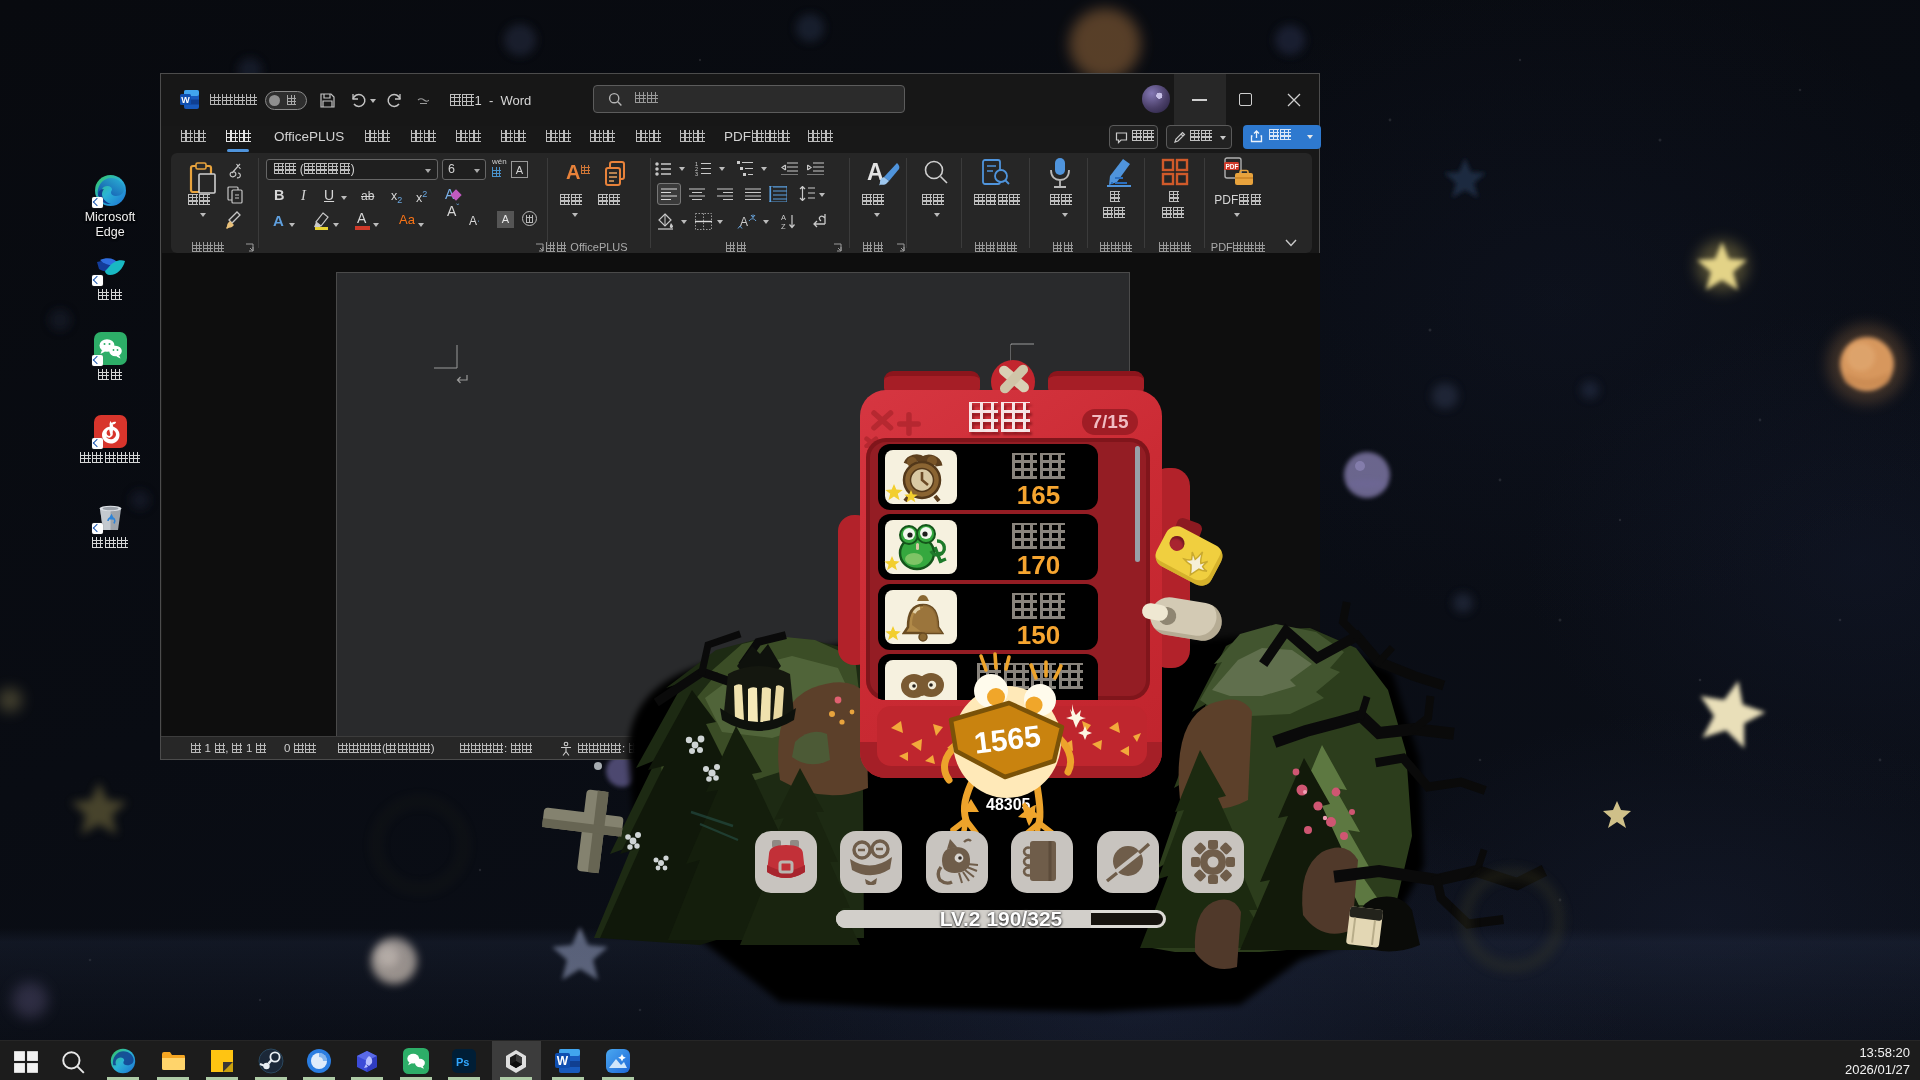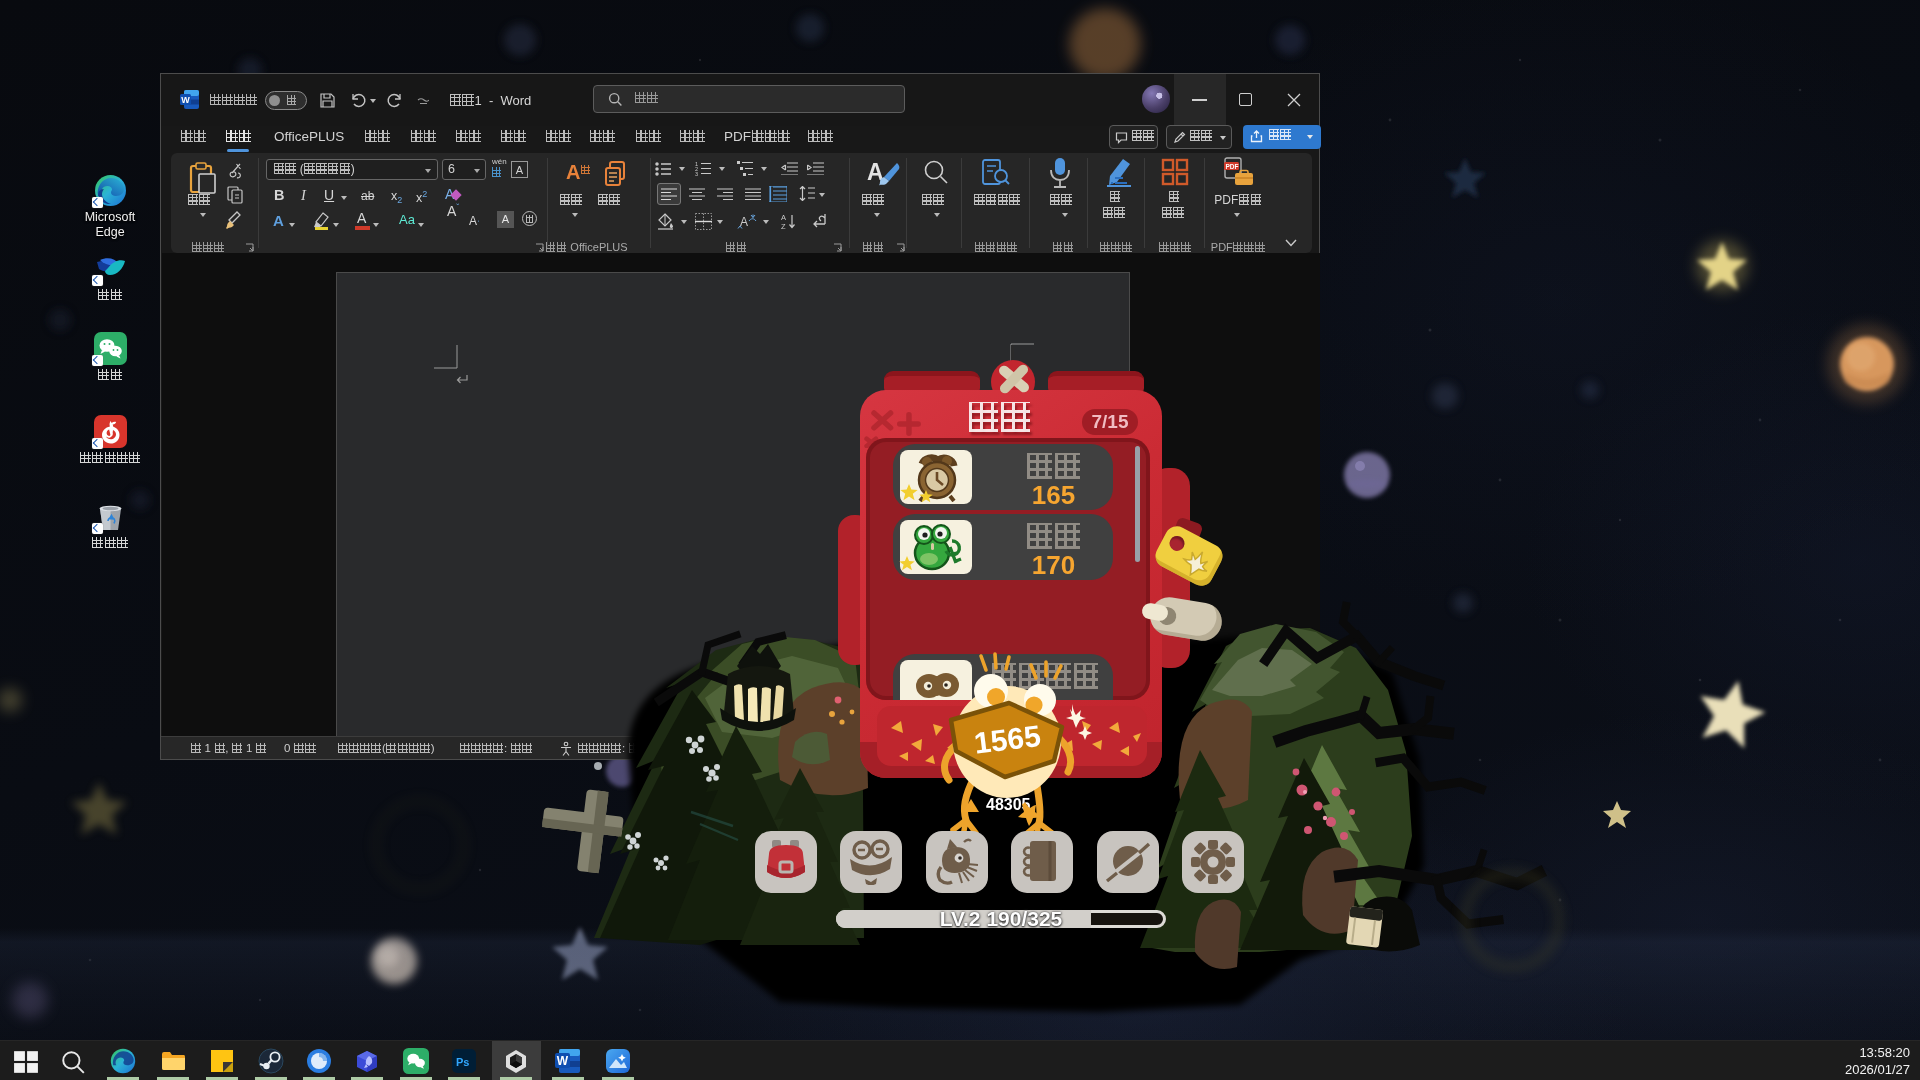--- a/index.html
+++ b/index.html
@@ -23,21 +23,21 @@
 .glabel{position:absolute;font-size:11px;color:#ababab;text-align:center;top:162px}
 .gsep{position:absolute;top:84px;width:1px;height:90px;background:#3b3b3b}
 .rtx{position:absolute;font-size:12px;color:#d5d5d5;text-align:center}
 .car{position:absolute;width:7px;height:4px;color:#bbb}
 .car:before{content:"";position:absolute;left:0;top:0;border-left:3.5px solid transparent;border-right:3.5px solid transparent;border-top:4px solid currentColor}
 #doc{position:absolute;left:1px;top:179px;width:1158px;height:483px;background:#0e0e0e}
 #page{position:absolute;left:174px;top:19px;width:794px;height:464px;background:#292a2c;border:1px solid #4a4a4a;border-bottom:none}
 #sbar{position:absolute;left:0;bottom:0;width:100%;height:23px;background:#272727;border-top:1px solid #3c3c3c;color:#cdcdcd;font-size:11.5px;line-height:22px}
 
 .tile{position:absolute;top:831px;width:62px;height:62px;border-radius:16px;background:#c8c4bf}
-.itemrow{position:absolute;left:27px;width:220px;height:66px;background:#404040;border-radius:22px}
+.itemrow{position:absolute;left:12px;width:220px;height:66px;background:#000000;border-radius:12px}
 .itile{position:absolute;left:7px;top:6px;width:72px;height:54px;background:#f6f1df;border-radius:8px}
 .iname{position:absolute;left:108px;top:7px;width:105px;text-align:center;font-size:28px;font-weight:bold;color:#9d978f}
 .iprice{position:absolute;left:108px;top:36px;width:105px;text-align:center;font-size:26px;font-weight:bold;color:#f6a530}
 .star{position:absolute;background:#f2ce2e;clip-path:polygon(50% 0,63% 33%,98% 36%,71% 58%,81% 95%,50% 73%,19% 95%,29% 58%,2% 36%,37% 33%)}
 
 #task{position:absolute;left:0;top:1040px;width:1920px;height:40px;background:#1c1c1c;border-top:1px solid #262626}
 .tic{position:absolute;top:7px;width:26px;height:26px}
 .grn{position:absolute;top:36px;width:32px;height:4px;background:#aecba6}
 
 .dlabel{position:absolute;width:110px;left:55px;text-align:center;color:#f2f2f2;font-size:12.5px;text-shadow:0 1px 2px #000,0 0 3px #000}
@@ -309,21 +309,21 @@
 <div class="car abs" style="left:128px;top:149px"></div>
 <svg class="abs" style="left:152px;top:138px" width="17" height="18" viewBox="0 0 17 18">
         <path d="M10 1 l5 4 -7 9 -5 -4z" fill="none" stroke="#c9c9c9" stroke-width="1.2"></path>
         <path d="M3 10 l5 4 -2 2 -5 -1z" fill="#c9c9c9"></path>
         <rect x="2" y="15" width="13" height="3" fill="#e8d331"></rect>
       </svg>
 <div class="car abs" style="left:172px;top:149px"></div>
 <div class="abs" style="left:196px;top:136px;font-size:14px;color:#d6d6d6">A</div>
 <div class="abs" style="left:194px;top:152px;width:15px;height:3.5px;background:#d03a2a"></div>
 <div class="car abs" style="left:212px;top:149px"></div>
-<div class="abs" style="left:238px;top:138px;font-size:13px;color:#5eead4">Aa</div>
+<div class="abs" style="left:238px;top:138px;font-size:13px;color:#f97316">Aa</div>
 <div class="car abs" style="left:257px;top:149px"></div>
 <div class="abs" style="left:286px;top:128px;font-size:14px;color:#d6d6d6">A<span style="font-size:9px;color:#6aa7e0;vertical-align:6px">ˇ</span></div>
 <div class="abs" style="left:308px;top:138px;font-size:12px;color:#d6d6d6">A<span style="font-size:9px;color:#6aa7e0;vertical-align:5px">ˌ</span></div>
 <div class="abs" style="left:336px;top:137px;width:17px;height:17px;background:#555;color:#e8e8e8;font-size:11px;text-align:center;line-height:16px">A</div>
 <div class="abs" style="left:361px;top:137px;width:15px;height:15px;border:1px solid #bbb;border-radius:50%;color:#ccc;font-size:9px;text-align:center;line-height:14px"><span class="c"></span></div>
 <div class="glabel" style="left:340px;top:167px;width:110px"><span class="c"></span><span class="c"></span></div>
 <svg class="abs" style="left:374px;top:169px" width="9" height="9" viewBox="0 0 9 9" stroke="#9a9a9a" fill="none" stroke-width="1">
         <path d="M1 1 h7 v7 M5 5 l3 3 M8 4 v4 h-4"></path>
       </svg>
 <div class="gsep" style="left:386px"></div>
@@ -701,20 +701,34 @@
             <circle cx="28" cy="11" r="2.6" fill="#1d1d1d"></circle>
       <ellipse cx="17" cy="36" rx="9" ry="6" fill="#7ec465"></ellipse>
       <rect x="19" y="20" width="3" height="7" rx="1.5" fill="#d9c9a4"></rect>
       <path d="M40 18 a7 7 0 1 1 -6 10 M38 24 l6 16 M44 38 l5 -2 M41 31 l5 -1" stroke="#1d7a2a" stroke-width="3.4" fill="none"></path>
       </svg>
     </div>
     <div class="star" style="left:6px;top:42px;width:16px;height:15px"></div>
     <div class="iname"><span class="c"></span><span class="c"></span></div>
         <div class="iprice">170</div>
   </div>
+  <div class="itemrow" style="top:146px">
+    <div class="itile">
+      <svg class="abs" style="left:17px;top:3px" width="42" height="50" viewBox="0 0 42 50">
+      <path d="M17 4 a5 5 0 0 1 8 0 l2 4 -12 0z" fill="#8a6832"></path>
+      <path d="M6 34 Q6 12 21 12 Q36 12 36 34 L40 40 2 40 Z" fill="#b08948" stroke="#6a4c22" stroke-width="2.5"></path>
+      <path d="M10 32 Q10 16 21 15 L21 12 Q36 12 36 34 L40 40 21 40 Z" fill="#96703a" opacity=".8"></path>
+      <circle cx="21" cy="44" r="4" fill="#8a6832" stroke="#6a4c22" stroke-width="1.5"></circle>
+      <path d="M12 20 q2 -4 6 -5" stroke="#e3d2a8" stroke-width="3" fill="none"></path>
+      </svg>
+    </div>
+    <div class="star" style="left:7px;top:42px;width:16px;height:15px"></div>
+    <div class="iname"><span class="c"></span><span class="c"></span></div>
+        <div class="iprice">150</div>
+  </div>
   <div class="itemrow" style="top:216px">
     <div class="itile">
       <svg class="abs" style="left:14px;top:6px" width="48" height="44" viewBox="0 0 48 44">
       <ellipse cx="15" cy="20" rx="13" ry="12" fill="#7a5a32"></ellipse>
       <ellipse cx="32" cy="19" rx="13" ry="12" fill="#7a5a32"></ellipse>
       <ellipse cx="23" cy="20" rx="8" ry="10" fill="#7a5a32"></ellipse>
       <circle cx="14" cy="20" r="4.2" fill="#f2ecd8"></circle>
             <circle cx="33" cy="19" r="4.2" fill="#f2ecd8"></circle>
       <circle cx="15" cy="20" r="1.8" fill="#26211c"></circle>
             <circle cx="32" cy="19" r="1.8" fill="#26211c"></circle>

